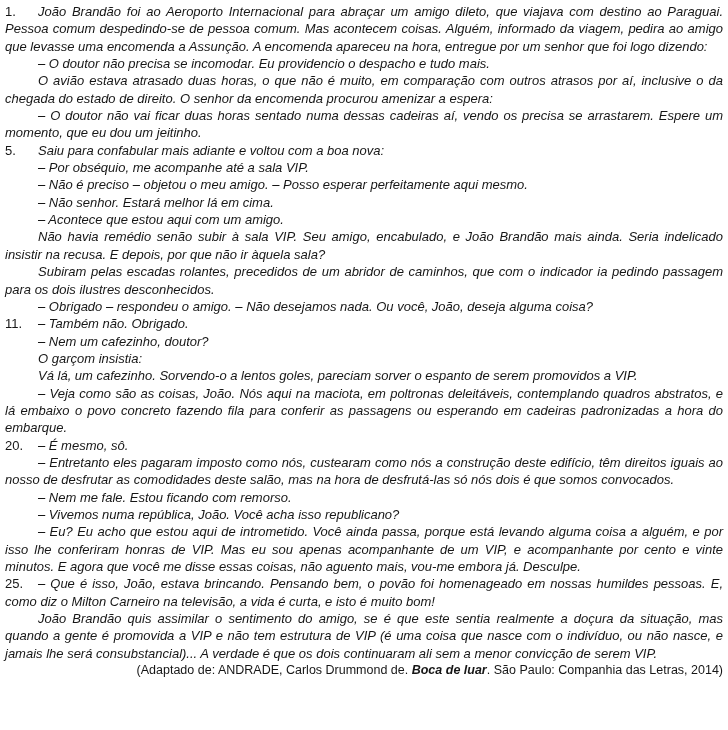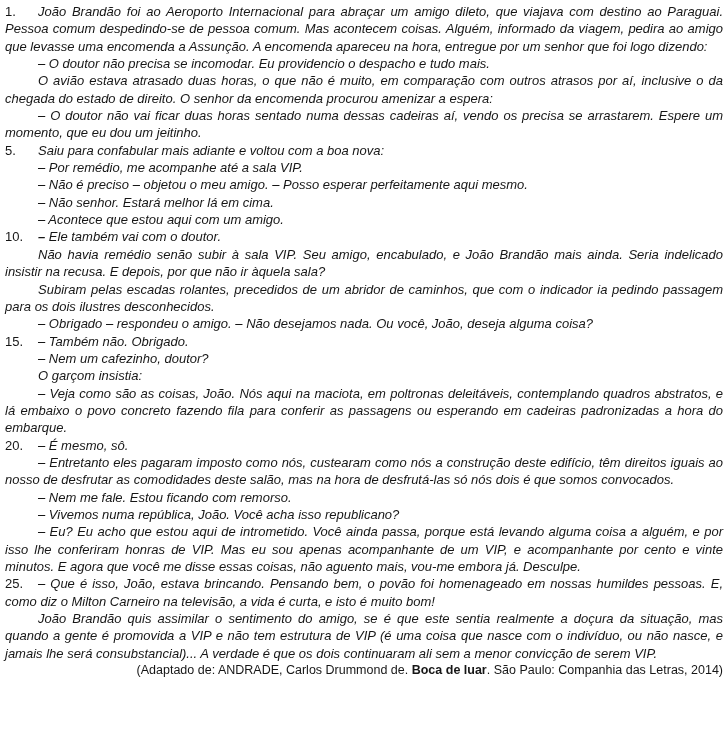--- a/index.html
+++ b/index.html
@@ -33,43 +33,43 @@
     text-indent: 0;
   }
   .bold-dash { font-weight: bold; }
   .citation {
     font-style: normal;
     font-size: 12.5px;
     line-height: 17.35px;
     text-align: right;
     white-space: nowrap;
   }
-  .citation .book-title { font-weight: bold; }
+  .citation .book-title { font-weight: bold; font-style: italic; }
 </style>
 </head>
 <body>
 
 <div class="page">
   <div class="body-text" id="text-body">
       <p class="para"><span class="line-num">1.</span><span>João Brandão foi ao Aeroporto Internacional para abraçar um amigo dileto, que viajava com destino ao Paraguai. Pessoa comum despedindo-se de pessoa comum. Mas acontecem coisas. Alguém, informado da viagem, pedira ao amigo que levasse uma encomenda a Assunção. A encomenda apareceu na hora, entregue por um senhor que foi logo dizendo:</span></p>
       <p class="para"><span>– O doutor não precisa se incomodar. Eu providencio o despacho e tudo mais.</span></p>
       <p class="para"><span>O avião estava atrasado duas horas, o que não é muito, em comparação com outros atrasos por aí, inclusive o da chegada do estado de direito. O senhor da encomenda procurou amenizar a espera:</span></p>
       <p class="para"><span>– O doutor não vai ficar duas horas sentado numa dessas cadeiras aí, vendo os precisa se arrastarem. Espere um momento, que eu dou um jeitinho.</span></p>
       <p class="para"><span class="line-num">5.</span><span>Saiu para confabular mais adiante e voltou com a boa nova:</span></p>
-      <p class="para"><span>– Por remédio, me acompanhe até a sala VIP.</span></p>
+      <p class="para"><span>– Por obséquio, me acompanhe até a sala VIP.</span></p>
       <p class="para"><span>– Não é preciso – objetou o meu amigo. – Posso esperar perfeitamente aqui mesmo.</span></p>
       <p class="para"><span>– Não senhor. Estará melhor lá em cima.</span></p>
       <p class="para"><span>– Acontece que estou aqui com um amigo.</span></p>
-      <p class="para"><span class="line-num">10.</span><span class="bold-dash">–</span><span> Ele também vai com o doutor.</span></p>
       <p class="para"><span>Não havia remédio senão subir à sala VIP. Seu amigo, encabulado, e João Brandão mais ainda. Seria indelicado insistir na recusa. E depois, por que não ir àquela sala?</span></p>
       <p class="para"><span>Subiram pelas escadas rolantes, precedidos de um abridor de caminhos, que com o indicador ia pedindo passagem para os dois ilustres desconhecidos.</span></p>
       <p class="para"><span>– Obrigado – respondeu o amigo. – Não desejamos nada. Ou você, João, deseja alguma coisa?</span></p>
-      <p class="para"><span class="line-num">15.</span><span>– Também não. Obrigado.</span></p>
+      <p class="para"><span class="line-num">11.</span><span>– Também não. Obrigado.</span></p>
       <p class="para"><span>– Nem um cafezinho, doutor?</span></p>
       <p class="para"><span>O garçom insistia:</span></p>
+      <p class="para"><span>Vá lá, um cafezinho. Sorvendo-o a lentos goles, pareciam sorver o espanto de serem promovidos a VIP.</span></p>
       <p class="para"><span>– Veja como são as coisas, João. Nós aqui na maciota, em poltronas deleitáveis, contemplando quadros abstratos, e lá embaixo o povo concreto fazendo fila para conferir as passagens ou esperando em cadeiras padronizadas a hora do embarque.</span></p>
       <p class="para"><span class="line-num">20.</span><span>– É mesmo, sô.</span></p>
       <p class="para"><span>– Entretanto eles pagaram imposto como nós, custearam como nós a construção deste edifício, têm direitos iguais ao nosso de desfrutar as comodidades deste salão, mas na hora de desfrutá-las só nós dois é que somos convocados.</span></p>
       <p class="para"><span>– Nem me fale. Estou ficando com remorso.</span></p>
       <p class="para"><span>– Vivemos numa república, João. Você acha isso republicano?</span></p>
       <p class="para"><span>– Eu? Eu acho que estou aqui de intrometido. Você ainda passa, porque está levando alguma coisa a alguém, e por isso lhe conferiram honras de VIP. Mas eu sou apenas acompanhante de um VIP, e acompanhante por cento e vinte minutos. E agora que você me disse essas coisas, não aguento mais, vou-me embora já. Desculpe.</span></p>
       <p class="para"><span class="line-num">25.</span><span>– Que é isso, João, estava brincando. Pensando bem, o povão foi homenageado em nossas humildes pessoas. E, como diz o Milton Carneiro na televisão, a vida é curta, e isto é muito bom!</span></p>
       <p class="para"><span>João Brandão quis assimilar o sentimento do amigo, se é que este sentia realmente a doçura da situação, mas quando a gente é promovida a VIP e não tem estrutura de VIP (é uma coisa que nasce com o indivíduo, ou não nasce, e jamais lhe será consubstancial)... A verdade é que os dois continuaram ali sem a menor convicção de serem VIP.</span></p>
     </div>
   <div class="citation"><span>(Adaptado de: ANDRADE, Carlos Drummond de. </span><span class="book-title">Boca de luar</span><span>. São Paulo: Companhia das Letras, 2014)</span></div>

